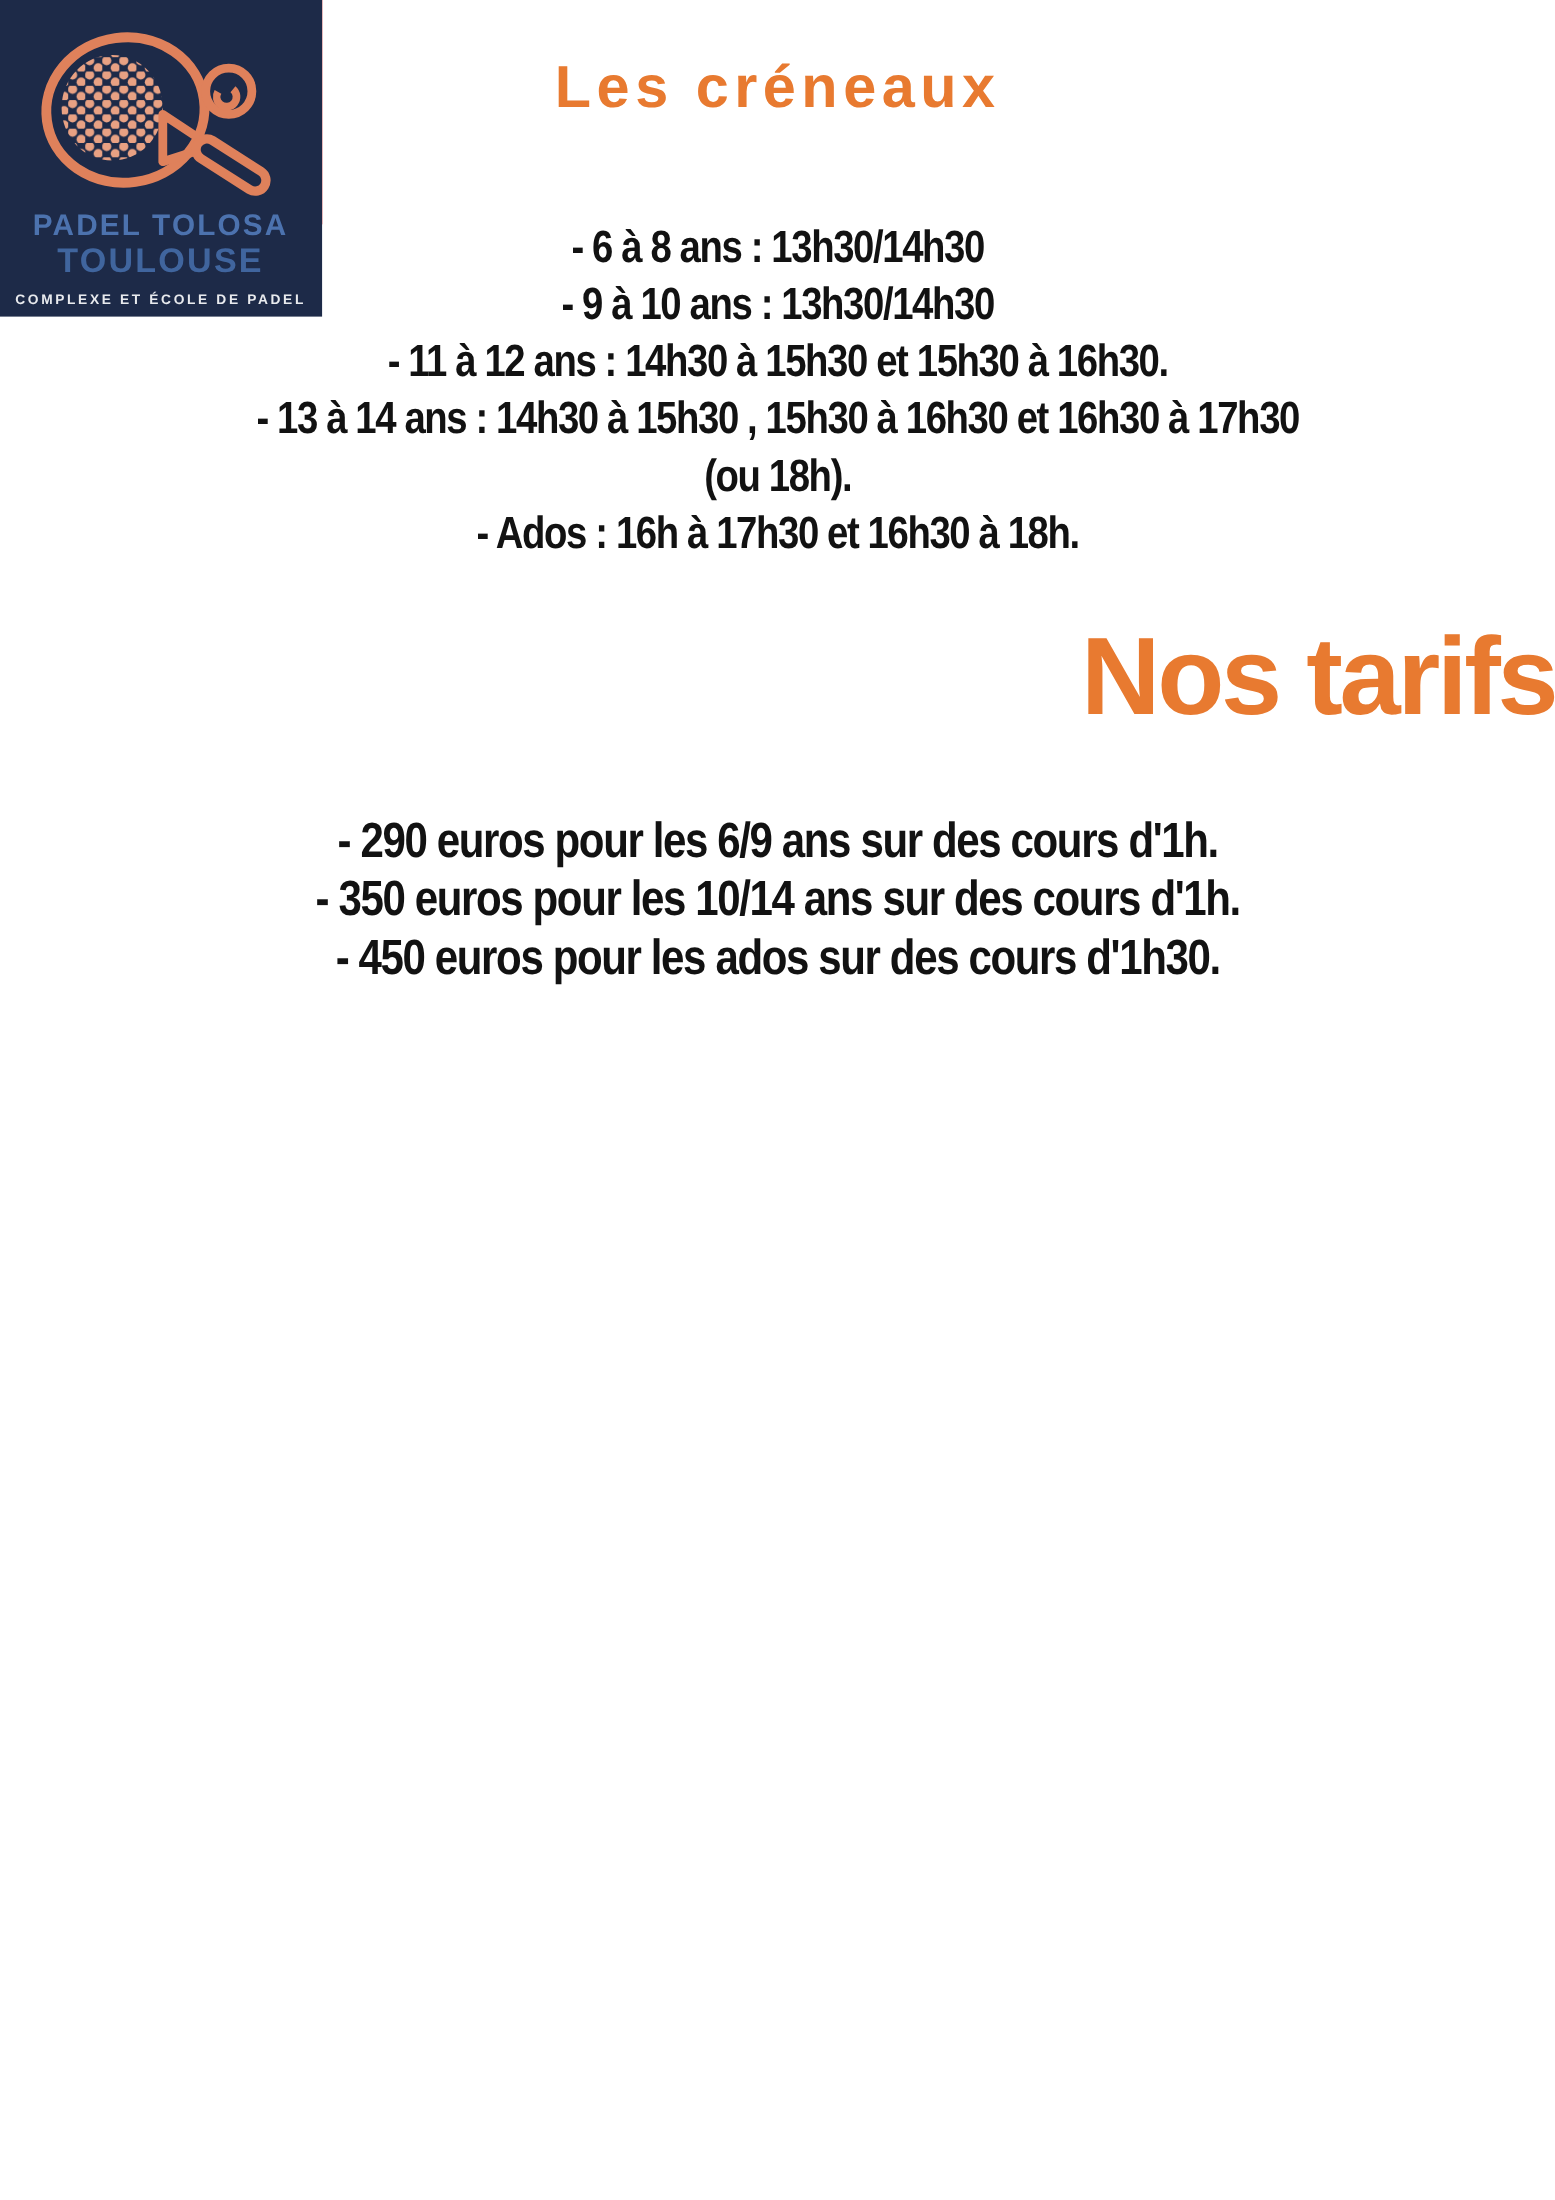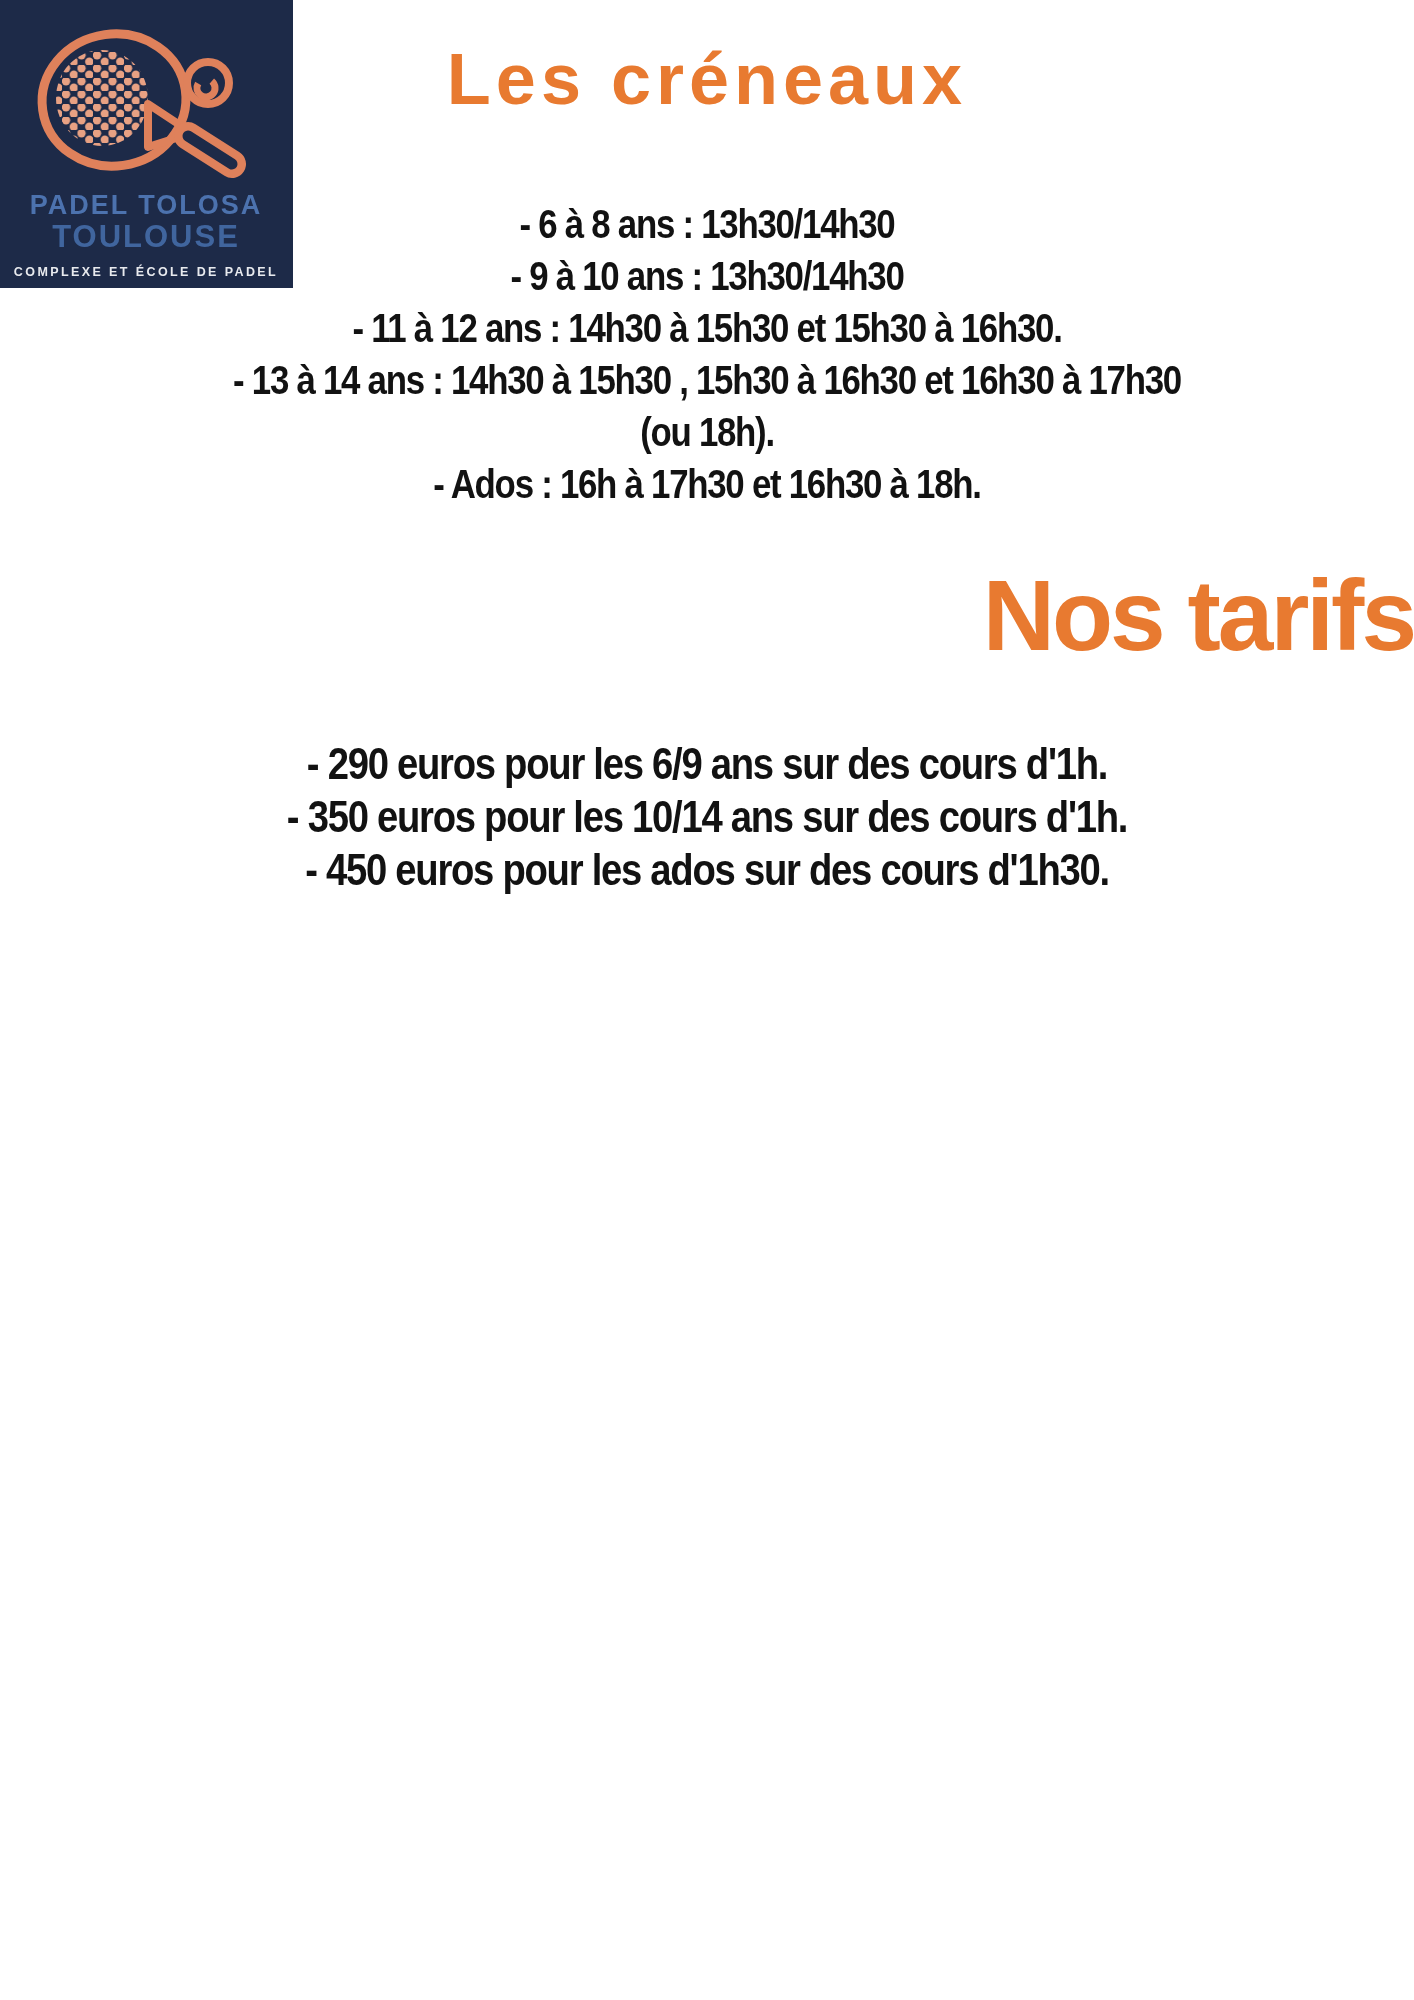--- a/index.html
+++ b/index.html
@@ -19,21 +19,21 @@
   .logo svg{display:block;}
   
   .heading{
     position:absolute;left:0;width:100%;
     text-align:center;
     color:#e87a30;
     font-weight:bold;
   }
   .heading.creneaux{
     top:34px;
-    font-size:72px;line-height:90px;
+    font-size:54px;line-height:90px;
     letter-spacing:5px;
   }
   .heading.tarifs{
     top:560px;
     font-size:100px;line-height:110px;
     letter-spacing:-3px;
     text-align:right;
   }
   
   .textblock{

